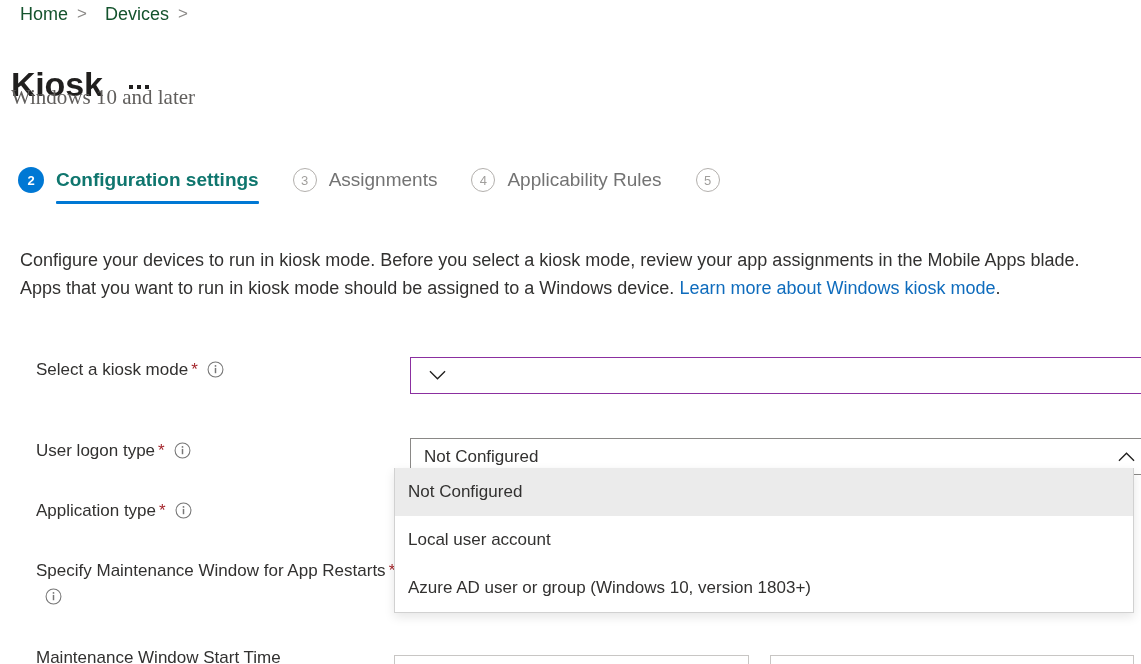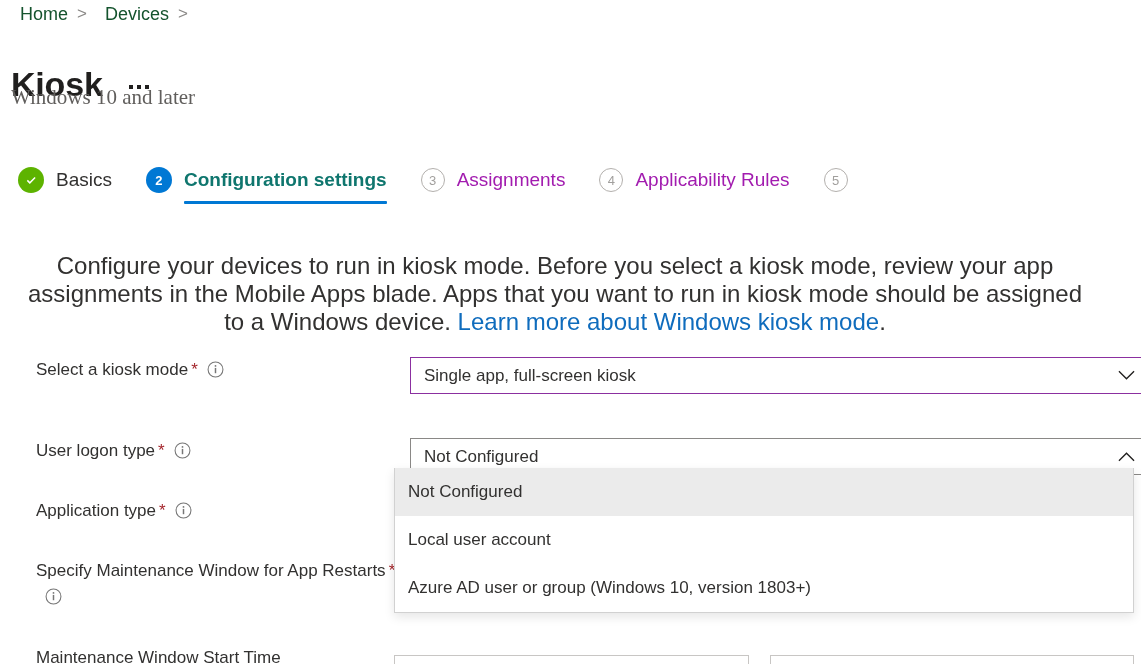--- a/index.html
+++ b/index.html
@@ -124,38 +124,37 @@
     margin-left: 12px;
     font-size: 19px;
     line-height: 26px;
     color: #323130;
     white-space: nowrap;
   }
   .step.is-active .label {
     font-weight: 600;
     color: #0f766e;
   }
-  .step.is-pending .label { color: #a21caf; }
+  .step.is-pending .label { color: #737373; }
   .step .underline {
     position: absolute;
     left: 38px; right: 0; bottom: -2px;
     height: 3px;
     background: #0078d4;
     border-radius: 1px;
   }
 
   
   .description {
     position: absolute;
     left: 20px; top: 228px;
     width: 1070px;
-    font-size: 24px;
+    font-size: 18px;
     line-height: 28px;
     color: #323130;
-    text-align: center;
   }
   .description a {
     color: #0f6cbd;
     text-decoration: none;
     cursor: pointer;
   }
 
   
   .form-area {
     position: absolute;
@@ -279,28 +278,20 @@
   <button class="ellipsis-btn" aria-label="More actions">
     <span></span>
     <span></span>
     <span></span>
   </button>
 </div>
 <div class="subtitle">Windows 10 and later</div>
 
 <div class="steps">
 
-  <div class="step is-done">
-    <div class="marker done">
-      <svg width="15" height="15" viewBox="0 0 16 16" aria-hidden="true">
-        <path d="M6.2 11.6 3 8.4l1.1-1.1 2.1 2.1 5.1-5.1 1.1 1.1z" fill="#ffffff"></path>
-      </svg>
-    </div>
-    <div class="label">Basics</div>
-  </div>
 
   <div class="step is-active">
     <div class="marker active">2</div>
     <div class="label">Configuration settings</div>
     <div class="underline"></div>
   </div>
 
   <div class="step is-pending">
     <div class="marker pending">3</div>
     <div class="label">Assignments</div>
@@ -322,21 +313,20 @@
 <div class="form-area">
 
   <div class="field-row" style="top:12px;">
     <div class="field-label"><span>Select a kiosk mode</span><span class="req-star">*</span><span class="info-icon"><svg width="17" height="17" viewBox="0 0 16 16" aria-hidden="true">
             <circle cx="8" cy="8" r="7" fill="none" stroke="#767676" stroke-width="1"></circle>
             <circle cx="8" cy="4.6" r="0.85" fill="#767676"></circle>
             <rect x="7.3" y="6.5" width="1.4" height="5" fill="#767676"></rect>
           </svg></span></div>
     <div class="control">
       <div class="combo visited">
-        <span class="combo-value">Single app, full-screen kiosk</span>
         <span class="chev">
           <svg width="17" height="11" viewBox="0 0 18 11" aria-hidden="true">
               <path d="M1 1l8 8 8-8" fill="none" stroke="#201f1e" stroke-width="1.4"></path>
             </svg>
         </span>
       </div>
     </div>
   </div>
 
   <div class="field-row" style="top:93px;">

